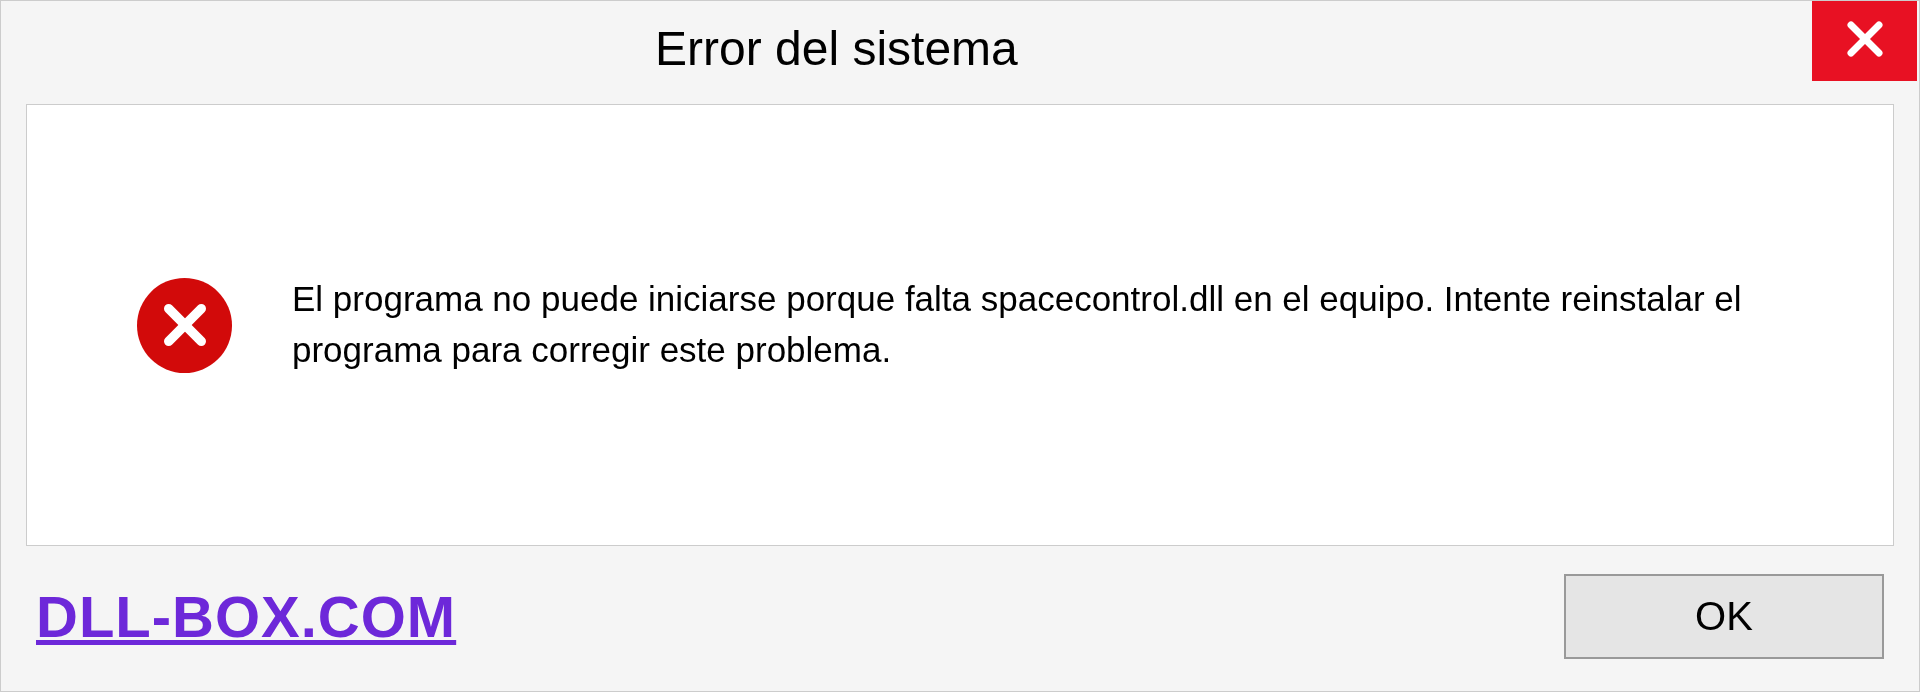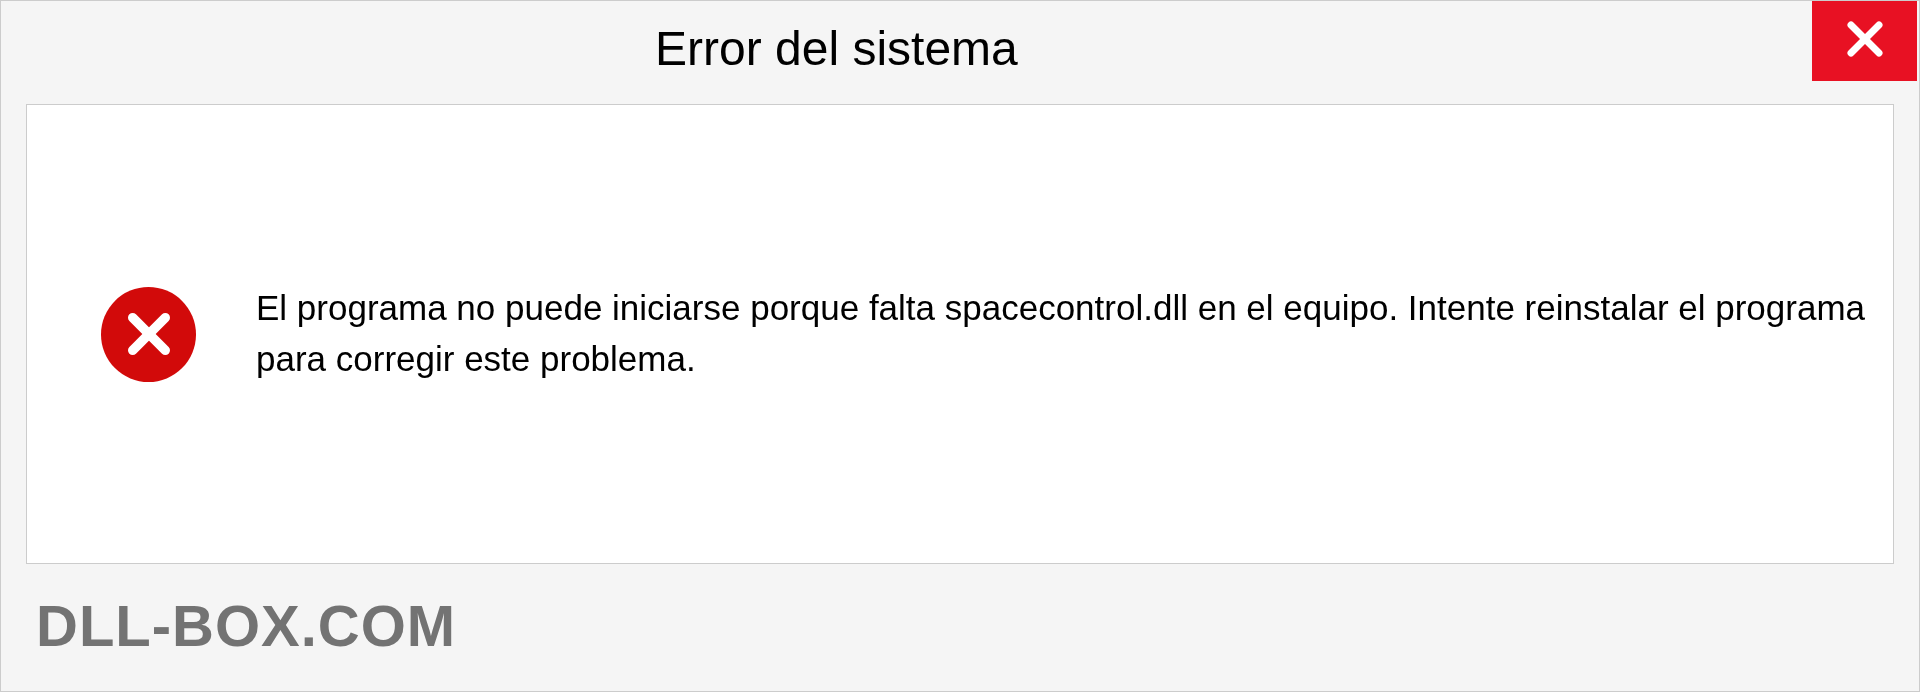--- a/index.html
+++ b/index.html
@@ -58,21 +58,21 @@
       height: 48px;
     }
     
     .content-area {
       margin: 8px 25px 0 25px;
       background: #ffffff;
       border: 1px solid #cccccc;
       flex: 1;
       display: flex;
       align-items: center;
-      padding: 40px 24px;
+      padding: 40px 60px;
     }
     
     .error-icon {
       width: 95px;
       height: 95px;
       border-radius: 50%;
       background: #d20a0a;
       display: flex;
       align-items: center;
       justify-content: center;
@@ -96,23 +96,24 @@
     .footer {
       display: flex;
       align-items: center;
       justify-content: space-between;
       padding: 28px 35px 32px 35px;
     }
     
     .watermark {
       font-size: 58px;
       font-weight: 700;
-      color: #737373;
+      color: #6d28d9;
       letter-spacing: 1px;
       font-family: Arial, sans-serif;
+      text-decoration: underline;
     }
     
     .ok-button {
       width: 320px;
       height: 85px;
       background: #e5e5e5;
       border: 2px solid #999999;
       font-size: 40px;
       color: #000000;
       cursor: pointer;
@@ -144,15 +145,16 @@
       <svg viewBox="0 0 24 24" fill="none" stroke="#ffffff" stroke-width="4" stroke-linecap="round">
         <line x1="5" y1="5" x2="19" y2="19"></line>
         <line x1="19" y1="5" x2="5" y2="19"></line>
       </svg>
     </div>
     <div class="message-text">El programa no puede iniciarse porque falta spacecontrol.dll en el equipo. Intente reinstalar el programa para corregir este problema.</div>
   </div>
 
   <div class="footer">
     <div class="watermark">DLL-BOX.COM</div>
+    <button class="ok-button">OK</button>
   </div>
 
 </div>
 
 </body></html>

